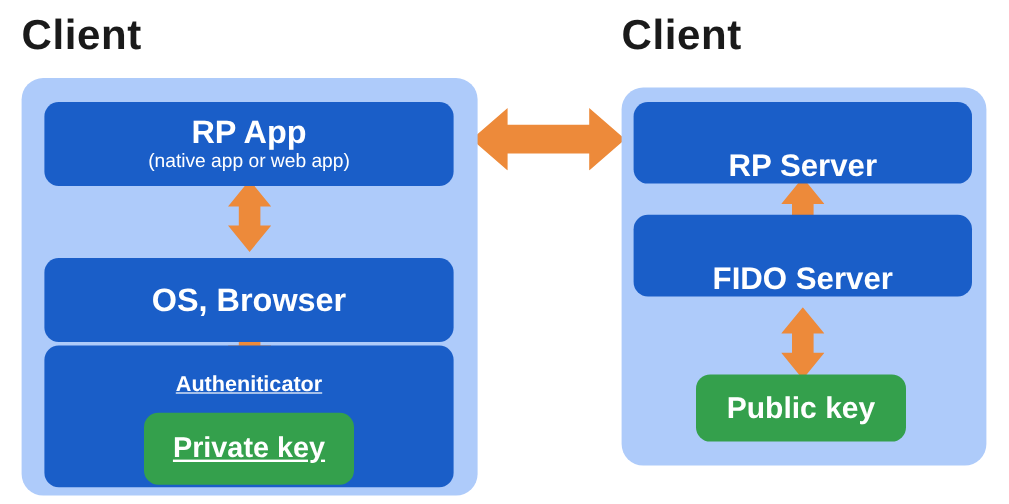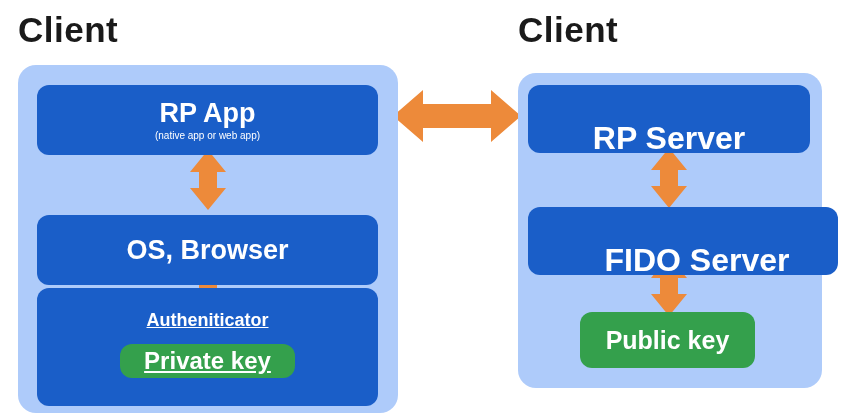--- a/index.html
+++ b/index.html
@@ -40,37 +40,37 @@
     flex-direction: column;
     align-items: center;
     justify-content: center;
     text-align: center;
     z-index: 2;
   }
   .rp-app      { left: 19px; top: 20px;  width: 341px; height: 70px; }
   .os-browser  { left: 19px; top: 130px; width: 341px; height: 70px; margin-top: 20px; }
   .authenticator { left: 19px; top: 223px; width: 341px; height: 118px; justify-content: flex-start; text-decoration: underline; }
   .rp-server   { left: 10px; top: 12px;  width: 282px; height: 68px; }
-  .fido-server { left: 10px; top: 134px; width: 282px; height: 68px; padding-left: 28px; }
+  .fido-server { left: 10px; top: 106px; width: 282px; height: 68px; }
 
   .box-label    { font-size: 27px; font-weight: bold; line-height: 1.05; }
-  .box-label-md { font-size: 32px; font-weight: bold; margin-top: 39px; }
-  .box-sublabel { font-size: 10px; font-weight: normal; margin-top: 2px; }
+  .box-label-md { font-size: 26px; font-weight: bold; margin-top: 39px; }
+  .box-sublabel { font-size: 16px; font-weight: normal; margin-top: 2px; }
   .auth-label   { font-size: 18px; font-weight: bold; margin-top: 22px; }
 
   .key-chip {
     background: var(--key-bg, #34A04C);
     border-radius: 12px;
     color: var(--box-text, #ffffff);
     display: flex;
     align-items: center;
     justify-content: center;
     font-weight: bold;
   }
-  .private-key { width: 175px; height: 34px; margin-top: 13px; font-size: 24px; }
+  .private-key { width: 175px; height: 60px; margin-top: 13px; font-size: 24px; }
   .public-key  { position: absolute; left: 62px; top: 239px; width: 175px; height: 56px; font-size: 25px; z-index: 2; }
 
   .v-arrow { position: absolute; width: 36px; height: 60px; z-index: 1; }
   .arrow-a { left: 172px; top: 85px;  }
   .arrow-b { left: 172px; top: 185px; }
   .arrow-c { left: 133px; top: 75px;  }
   .arrow-d { left: 133px; top: 183px; }
   .h-arrow { position: absolute; left: 393px; top: 90px; width: 128px; height: 52px; z-index: 1; }
   .arrow-fill { fill: var(--arrow, #ED8A3A); }
 </style>

